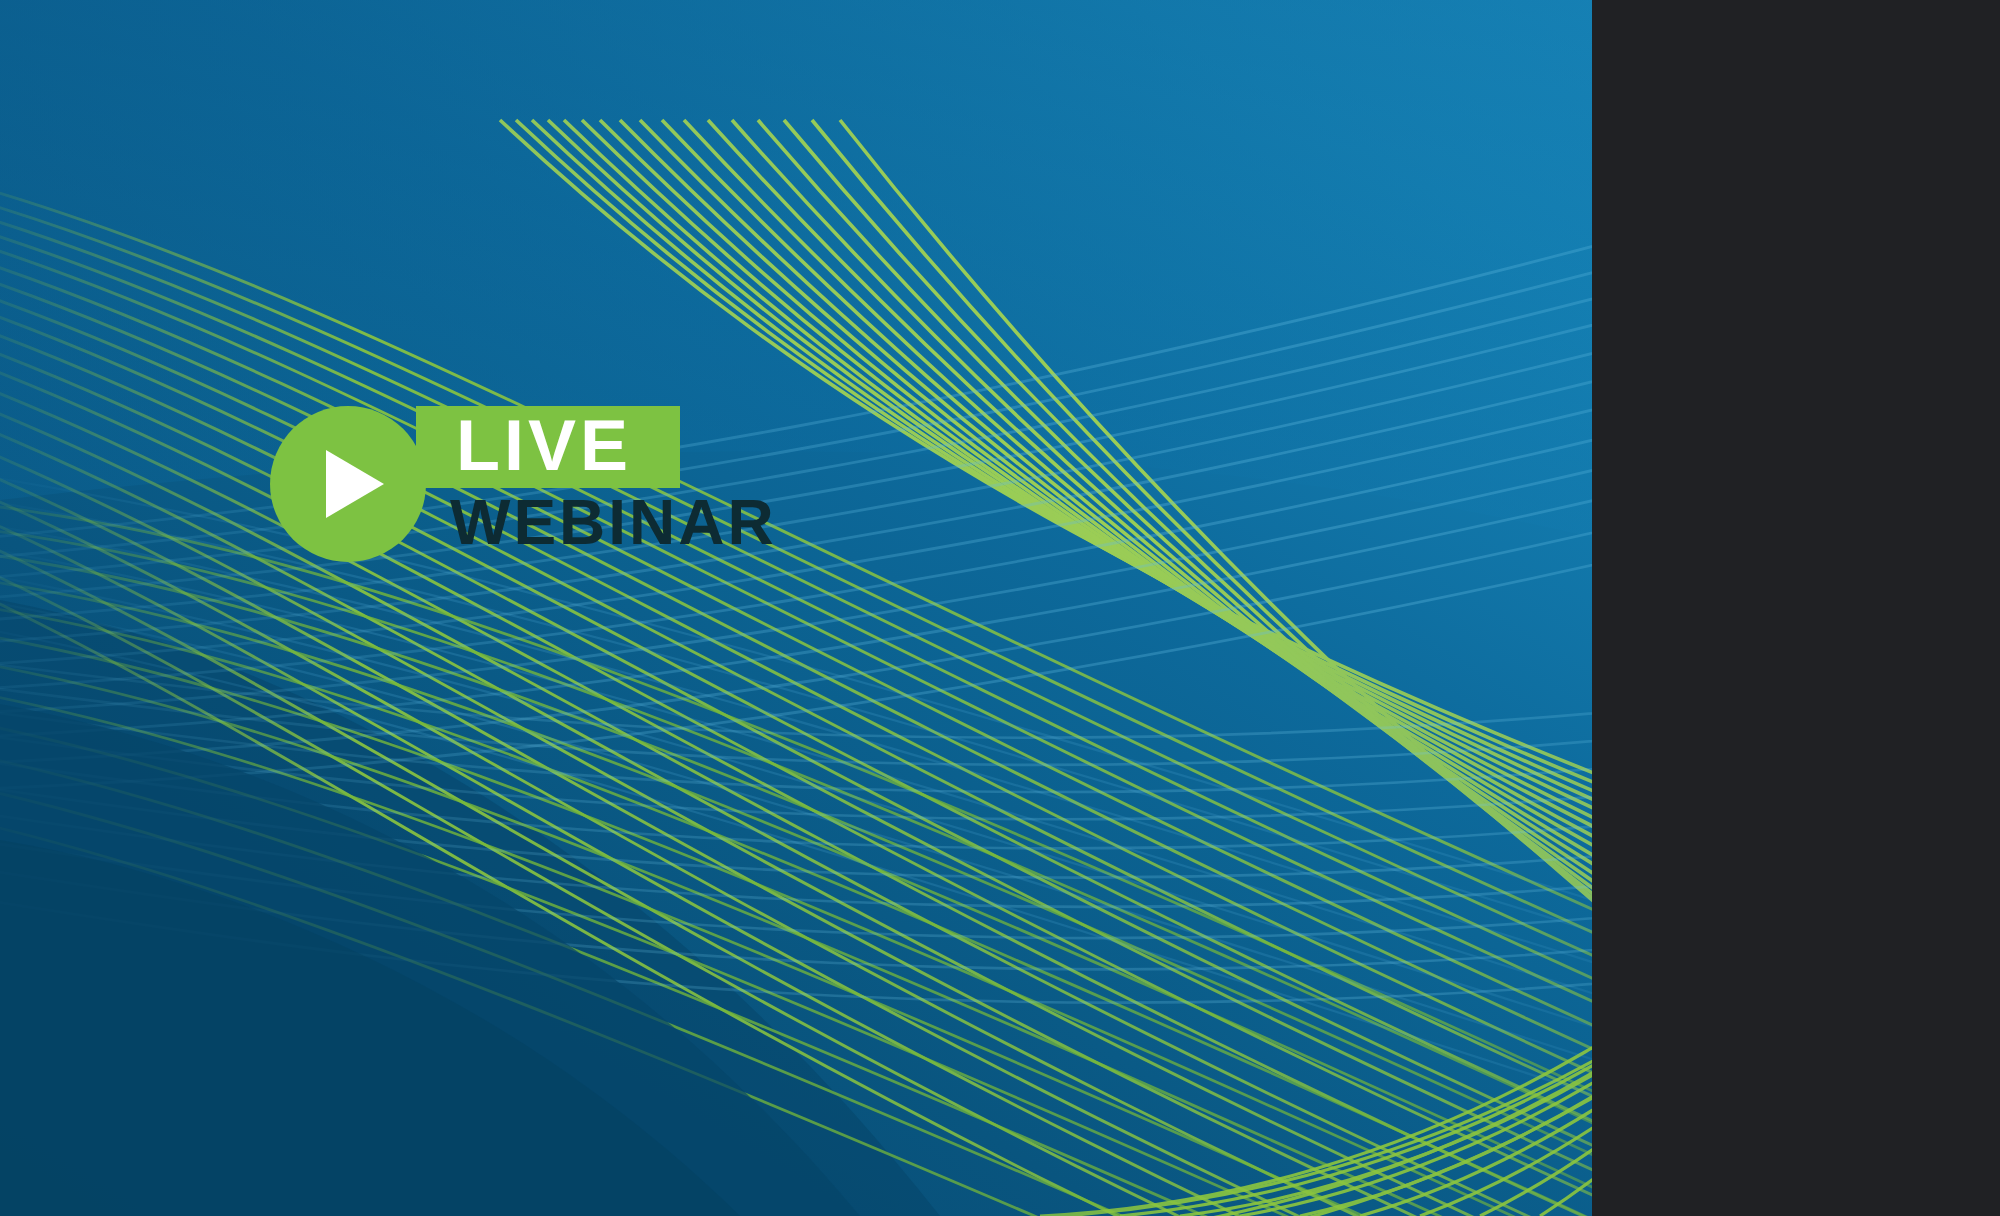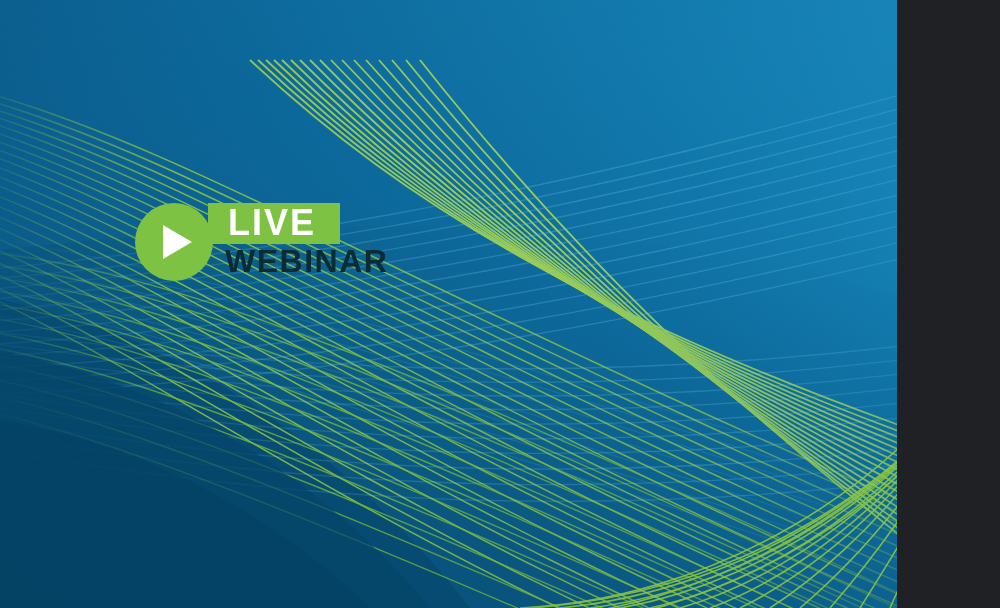--- a/index.html
+++ b/index.html
@@ -3,21 +3,21 @@
 <meta charset="utf-8">
 <title>Live Webinar Banner</title>
 <style>
   html, body {
     margin: 0;
     padding: 0;
     background: #202124;
   }
   #banner {
     position: relative;
-    width: 897px;
+    width: 796px;
     height: 608px;
     overflow: hidden;
     font-family: "Liberation Sans", "DejaVu Sans", sans-serif;
     background: #0a5a8a;
     user-select: none;
   }
   #bg-svg {
     position: absolute;
     top: 0; left: 0;
     width: 1000px;

